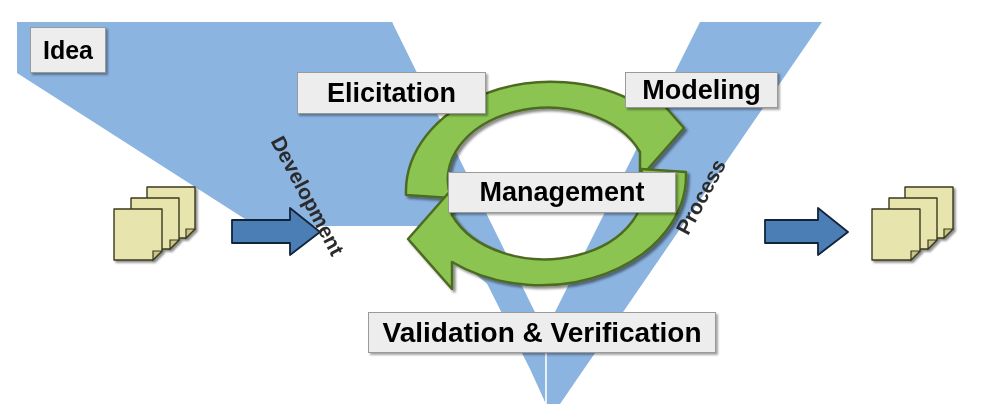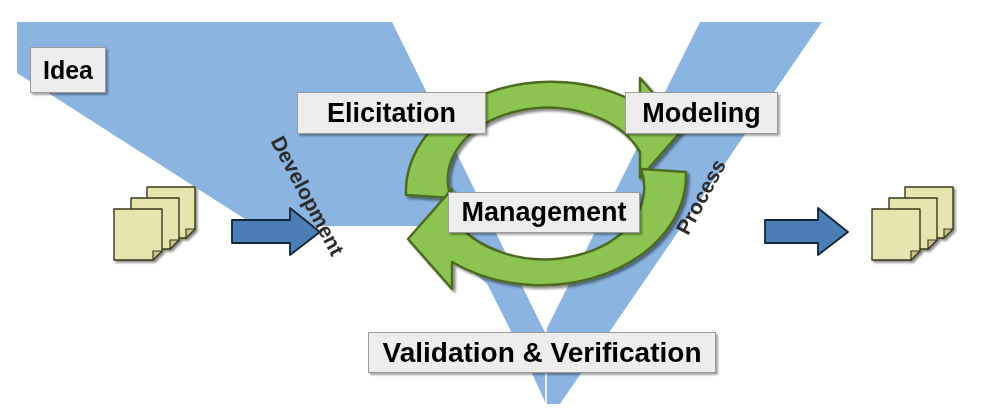--- a/index.html
+++ b/index.html
@@ -17,26 +17,25 @@
     background:#EDEDED;
     border:1px solid #9a9a9a;
     box-shadow:2px 2px 2px rgba(0,0,0,0.35);
     display:flex;align-items:center;justify-content:center;
     color:#000;
     font-weight:bold;
     font-family:"Liberation Sans", sans-serif;
     letter-spacing:0px;
     white-space:nowrap;
     box-sizing:border-box;
-    margin-top:20px;
   }
   #box-idea{left:30px;top:27px;width:76px;height:46px;font-size:25px;}
   #box-elicitation{left:297px;top:72px;width:189px;height:42px;font-size:27px;}
-  #box-modeling{left:625px;top:72px;width:153px;height:42px;font-size:27px;}
-  #box-management{left:448px;top:172px;width:192px;height:41px;font-size:27px;text-align:center;}
+  #box-modeling{left:625px;top:72px;width:153px;height:36px;font-size:27px;}
+  #box-management{left:448px;top:172px;width:228px;height:41px;font-size:27px;text-align:center;}
   #box-validation{left:368px;top:312px;width:348px;height:41px;font-size:28px;}
 
   
   .arm-caption{
     position:absolute;
     font-family:"Liberation Sans", sans-serif;
     font-weight:bold;
     font-size:21px;
     color:#2b2b2b;
     white-space:nowrap;

